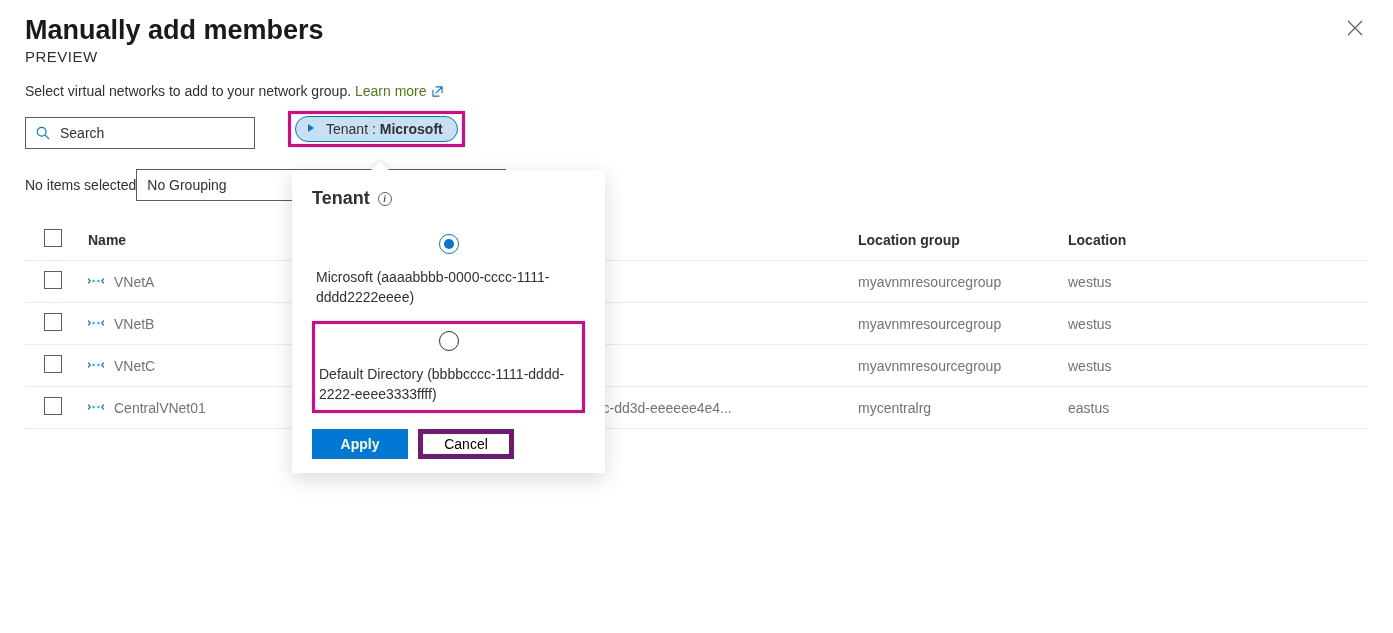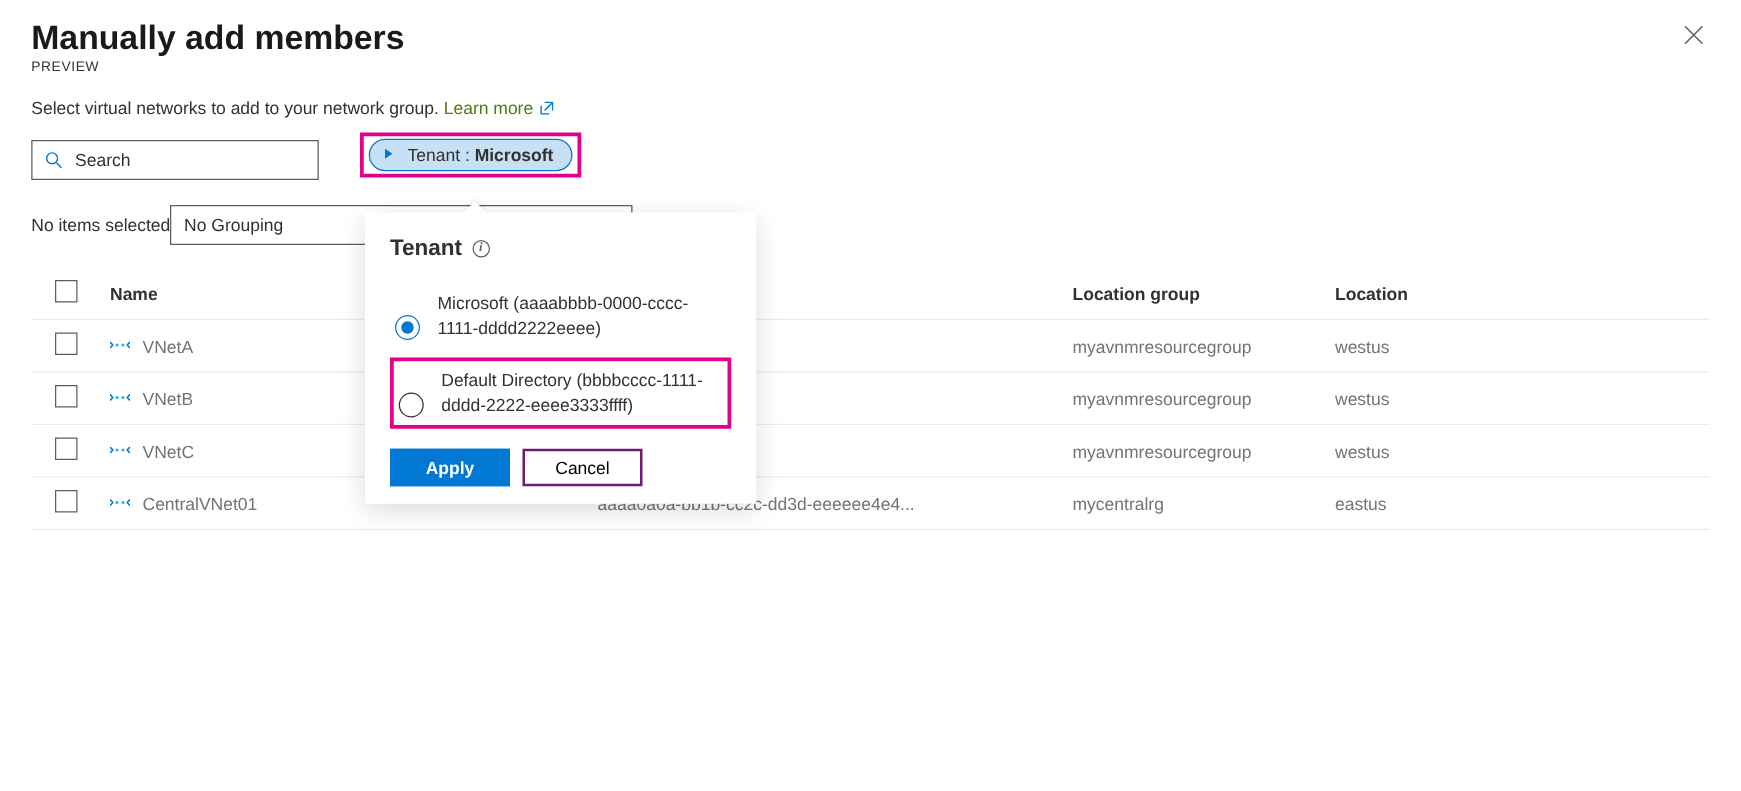--- a/index.html
+++ b/index.html
@@ -8,21 +8,21 @@
       font-size: 14px;
       color: #323130;
       background: #fff;
       width: 1393px;
       height: 633px;
       position: relative;
       padding: 15px 25px;
     }
     .header { position: relative; margin-bottom: 18px; }
     .page-title { font-size: 27px; font-weight: 600; color: #1b1a19; }
-    .preview-label { font-size: 11px; letter-spacing: 0.5px; color: #323130; margin-top: 2px; }
+    .preview-label { font-size: 15px; letter-spacing: 0.5px; color: #323130; margin-top: 2px; }
     .close-btn {
       position: absolute; top: 5px; right: 5px;
       font-size: 18px; color: #605e5c; cursor: pointer;
       background: none; border: none;
     }
     .description { font-size: 14px; color: #323130; margin-bottom: 18px; }
     .learn-more { color: #4d7c0f; text-decoration: none; }
     .learn-more-ext { font-size: 12px; margin-left: 2px; vertical-align: -1px; }
 
     .toolbar-row {
@@ -115,40 +115,40 @@
     .popup-title {
       font-size: 18px; font-weight: 600; display: flex; align-items: center; gap: 8px;
       margin-bottom: 18px;
     }
     .info-icon {
       width: 14px; height: 14px; border: 1px solid #605e5c; border-radius: 50%;
       display: inline-flex; align-items: center; justify-content: center;
       font-size: 10px; color: #605e5c; font-family: Georgia, serif; font-style: italic;
     }
     .radio-option {
-      display: flex; align-items: flex-end; gap: 14px;
-      padding: 6px 4px; margin-bottom: 8px;
+      display: flex; align-items: center; gap: 14px;
+      padding: 6px 4px; margin-bottom: 8px; flex-direction: column;
     }
     .radio-option.highlight {
       border: 3px solid #e3008c; padding: 6px 4px;
     }
     .radio {
       width: 20px; height: 20px; border: 1px solid #323130; border-radius: 50%;
       flex-shrink: 0; margin-top: 1px; display: flex;
       align-items: center; justify-content: center; cursor: pointer;
     }
     .radio.checked { border-color: #0078d4; }
     .radio.checked::after {
       content: ""; width: 10px; height: 10px; background: #0078d4; border-radius: 50%;
     }
     .radio-label { font-size: 14px; line-height: 1.4; }
     .popup-buttons { display: flex; gap: 10px; margin-top: 16px; }
     .btn {
       min-width: 96px; height: 30px; font-size: 14px;
-      border: 2px solid #701a75; background: #fff; cursor: pointer;
+      border: 5px solid #701a75; background: #fff; cursor: pointer;
     }
     .btn.primary { background: #0078d4; border-color: #0078d4; color: #fff; font-weight: 600; }
   </style>
 </head>
 <body>
 
 <div class="header">
   <h1 class="page-title">Manually add members</h1>
   <div class="preview-label">PREVIEW</div>
   <button class="close-btn">

